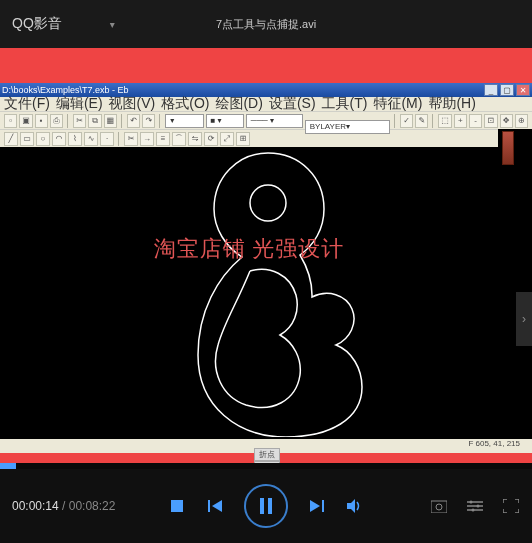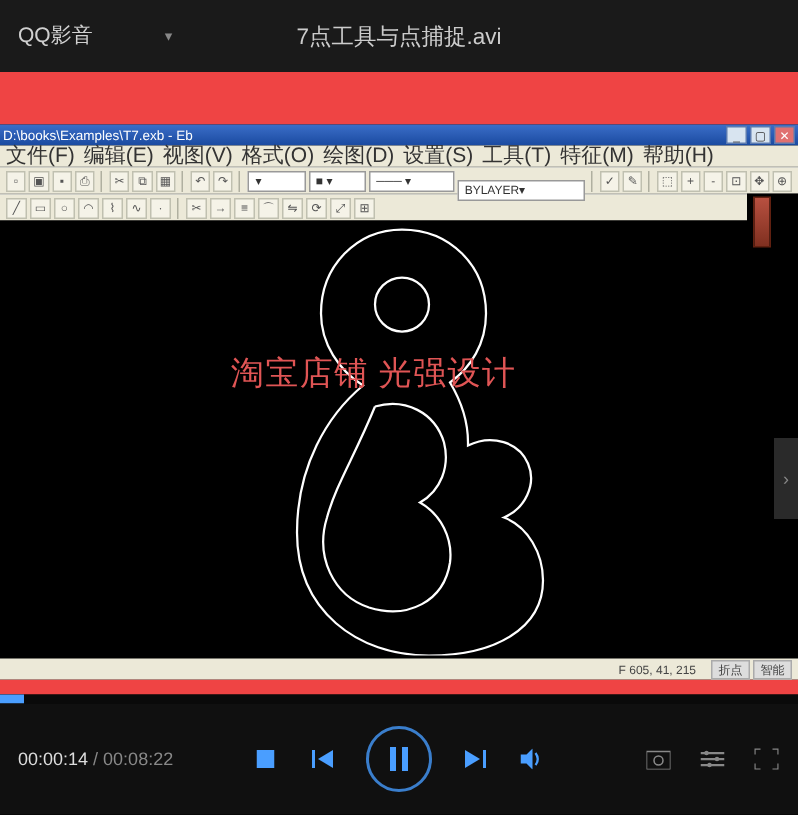--- a/index.html
+++ b/index.html
@@ -26,21 +26,21 @@
   color: #d0d0d0;
   display: flex;
   align-items: center;
   gap: 44px;
 }
 .app-name .chev { margin-left: 4px; font-size: 10px; color: #888; }
 .video-title {
   position: absolute;
   left: 50%;
   transform: translateX(-50%);
-  font-size: 15px;
+  font-size: 11px;
   color: #ccc;
 }
 
 
 .video-area {
   height: 415px;
   background: #ef4444;
   position: relative;
 }
 
@@ -145,20 +145,21 @@
 .cad-status {
   position: absolute;
   left: 0; bottom: 0;
   height: 14px; width: 100%;
   background: #ece9d8;
   display: flex;
   align-items: center;
   font-size: 8px;
   color: #444;
   padding: 0 4px;
+  flex-direction: column;
 }
 .cad-status .coords { margin-left: auto; margin-right: 8px; }
 .cad-status .stbtn {
   background: #ddd; border: 1px solid #aaa;
   padding: 0 4px; margin-left: 2px;
 }
 
 
 .side-toggle {
   position: absolute;

